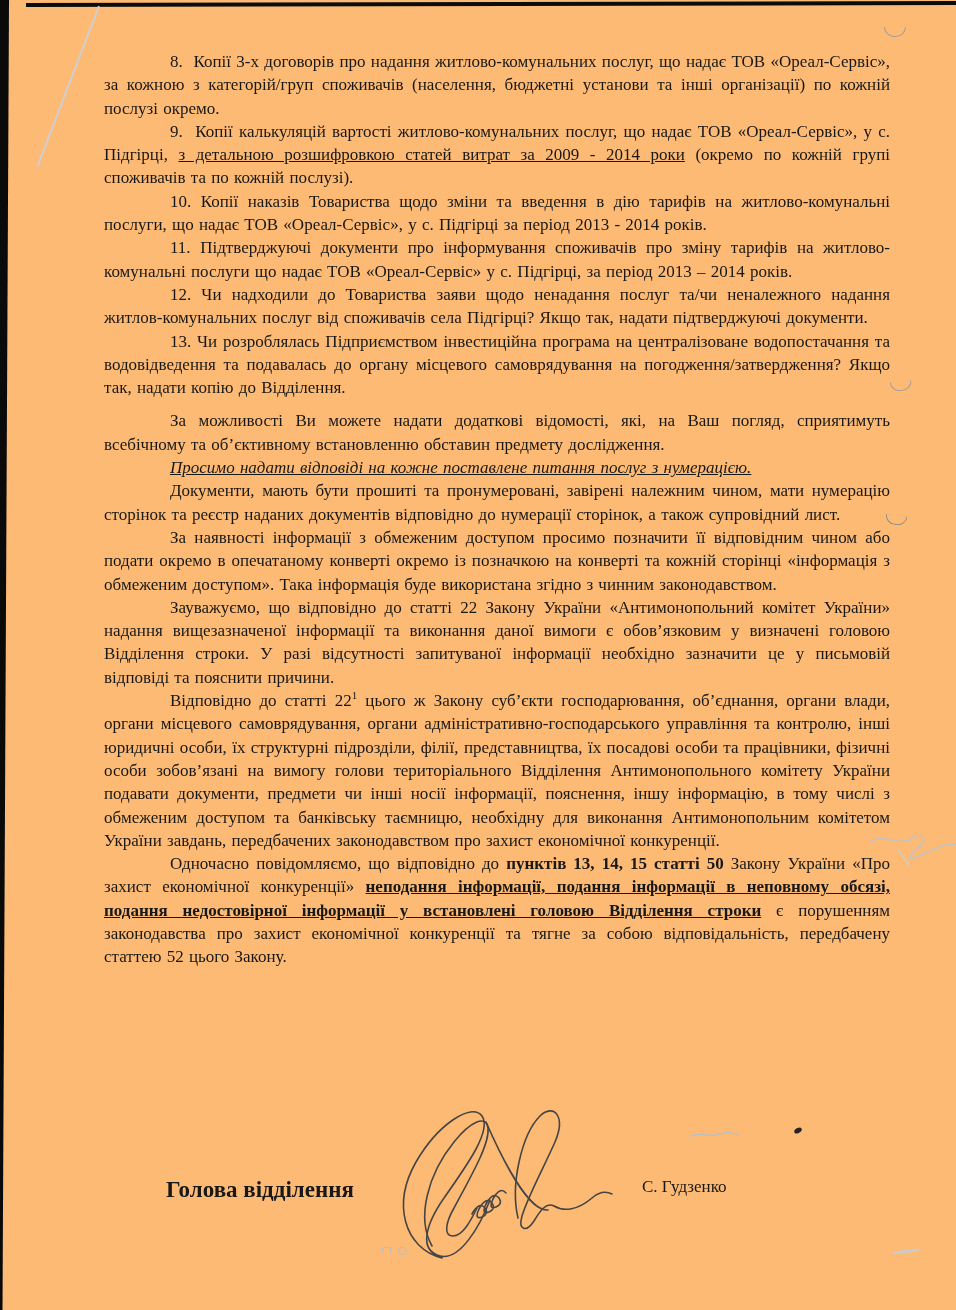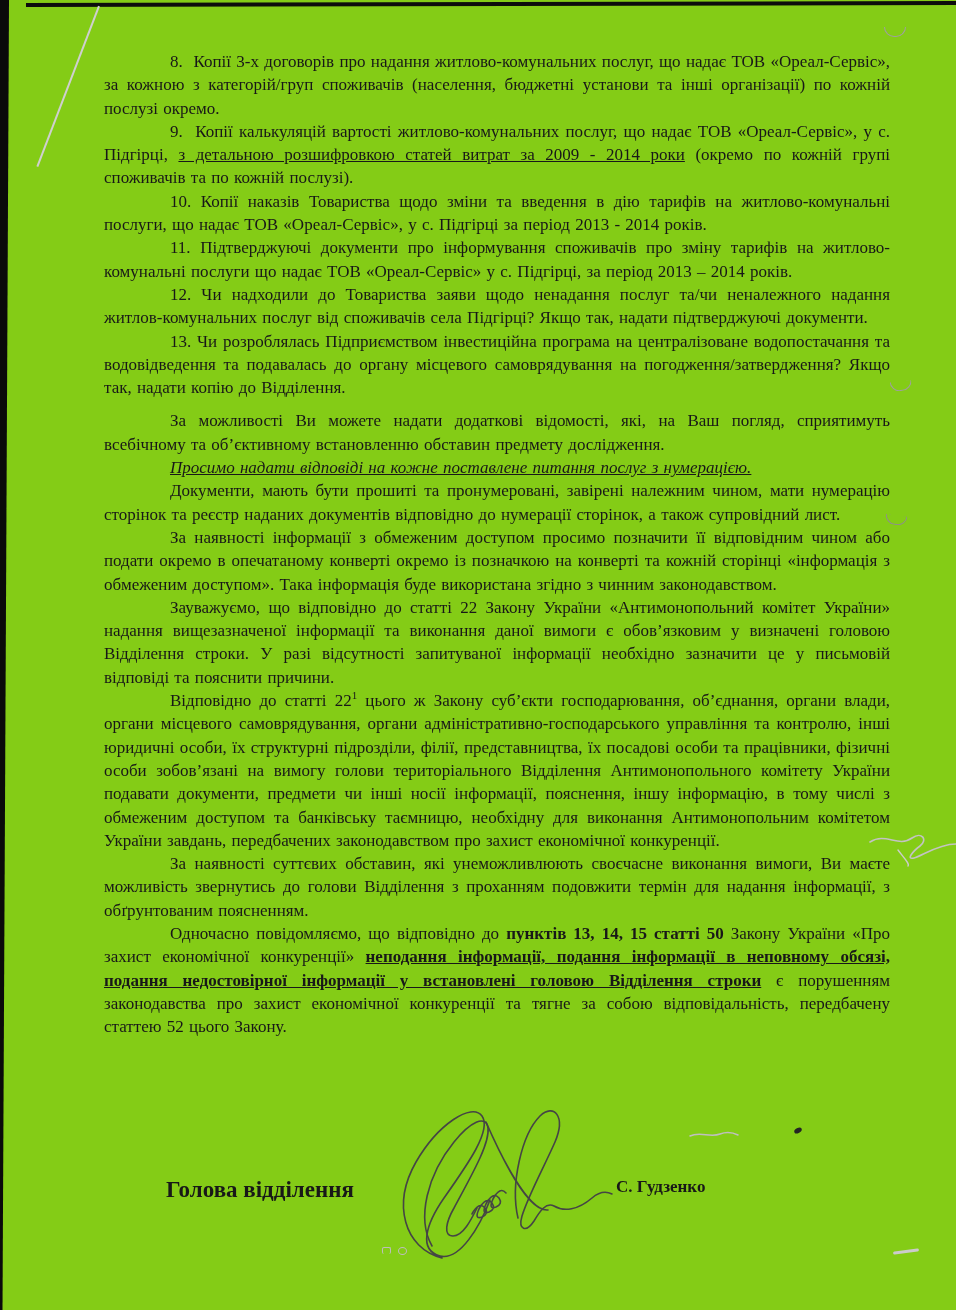--- a/index.html
+++ b/index.html
@@ -1,36 +1,36 @@
 <!DOCTYPE html>
 <html><head>
 <meta charset="utf-8">
 <style>
   html,body{margin:0;padding:0;}
   body{
     width:956px;height:1310px;position:relative;overflow:hidden;
     background:#fdfdfb;
     font-family:"Liberation Serif", serif;
   }
-  .page{position:absolute;inset:0;background:#84cc16;}
+  .page{position:absolute;inset:0;background:#fdba74;}
   
   .doc{
     position:absolute;left:104px;top:50px;width:786px;
     font-size:17px;line-height:23.3px;color:#181818;
     text-align:justify;word-spacing:1px;
   }
   .doc p{margin:0;text-indent:66px;}
   .doc p.gap{margin-top:10px;}
   .seg-b{font-weight:bold;}
   .seg-u{text-decoration:underline;}
   .seg-i{font-style:italic;}
   .doc sup{font-size:11px;line-height:0;}
   
   .sig-label{position:absolute;left:166px;top:1177px;font-weight:bold;font-size:23px;color:#181818;}
-  .sig-name{position:absolute;left:616px;top:1177px;font-weight:bold;font-size:17px;color:#181818;}
+  .sig-name{position:absolute;left:642px;top:1177px;font-weight:normal;font-size:17px;color:#181818;}
   .sig-svg{position:absolute;left:376px;top:1100px;}
   
   .topline{position:absolute;left:26px;top:2px;width:930px;height:3.5px;background:#0c0c0c;transform:rotate(-0.12deg);}
   .leftbar{position:absolute;left:0;top:0;width:10px;height:1310px;background:#0a0a0a;clip-path:polygon(0 0,9px 0,2.5px 100%,0 100%);}
   .wedge{position:absolute;left:98px;top:6px;width:1.5px;height:172px;background:#cfcfcf;transform-origin:top center;transform:rotate(21deg);}
   .hook{position:absolute;width:20px;height:9px;border:1.6px solid #9f9f9f;border-top:none;border-radius:0 0 10px 10px;background:transparent;}
   .hook1{left:884px;top:27px;}
   .hook2{left:890px;top:381px;transform:rotate(-6deg);}
   .hook3{left:885px;top:515px;transform:rotate(8deg);border-color:#8e8e8e;}
   .scribble{position:absolute;left:868px;top:820px;}
@@ -70,21 +70,20 @@
       <p><span>10. Копії наказів Товариства щодо зміни та введення в дію тарифів на житлово-комунальні послуги, що надає ТОВ «Ореал-Сервіс», у с. Підгірці за період 2013 - 2014 років.</span></p>
       <p><span>11. Підтверджуючі документи про інформування споживачів про зміну тарифів на житлово-комунальні послуги що надає ТОВ «Ореал-Сервіс» у с. Підгірці, за період 2013 – 2014 років.</span></p>
       <p><span>12. Чи надходили до Товариства заяви щодо ненадання послуг та/чи неналежного надання житлов-комунальних послуг від споживачів села Підгірці? Якщо так, надати підтверджуючі документи.</span></p>
       <p><span>13. Чи розроблялась Підприємством інвестиційна програма на централізоване водопостачання та водовідведення та подавалась до органу місцевого самоврядування на погодження/затвердження? Якщо так, надати копію до Відділення.</span></p>
       <p class="gap"><span>За можливості Ви можете надати додаткові відомості, які, на Ваш погляд, сприятимуть всебічному та об’єктивному встановленню обставин предмету дослідження.</span></p>
       <p><span class="seg-u seg-i">Просимо надати відповіді на кожне поставлене питання послуг з нумерацією.</span></p>
       <p><span>Документи, мають бути прошиті та пронумеровані, завірені належним чином, мати нумерацію сторінок та реєстр наданих документів відповідно до нумерації сторінок, а також супровідний лист.</span></p>
       <p><span>За наявності інформації з обмеженим доступом просимо позначити її відповідним чином або подати окремо в опечатаному конверті окремо із позначкою на конверті та кожній сторінці «інформація з обмеженим доступом». Така інформація буде використана згідно з чинним законодавством.</span></p>
       <p><span>Зауважуємо, що відповідно до статті 22 Закону України «Антимонопольний комітет України» надання вищезазначеної інформації та виконання даної вимоги є обов’язковим у визначені головою Відділення строки. У разі відсутності запитуваної інформації необхідно зазначити це у письмовій відповіді та пояснити причини.</span></p>
       <p><span>Відповідно до статті 22</span><sup>1</sup><span> цього ж Закону суб’єкти господарювання, об’єднання, органи влади, органи місцевого самоврядування, органи адміністративно-господарського управління та контролю, інші юридичні особи, їх структурні підрозділи, філії, представництва, їх посадові особи та працівники, фізичні особи зобов’язані на вимогу голови територіального Відділення Антимонопольного комітету України подавати документи, предмети чи інші носії інформації, пояснення, іншу інформацію, в тому числі з обмеженим доступом та банківську таємницю, необхідну для виконання Антимонопольним комітетом України завдань, передбачених законодавством про захист економічної конкуренції.</span></p>
-      <p><span>За наявності суттєвих обставин, які унеможливлюють своєчасне виконання вимоги, Ви маєте можливість звернутись до голови Відділення з проханням подовжити термін для надання інформації, з обґрунтованим поясненням.</span></p>
       <p><span>Одночасно повідомляємо, що відповідно до </span><span class="seg-b">пунктів 13, 14, 15 статті 50</span><span> Закону України «Про захист економічної конкуренції» </span><span class="seg-b seg-u">неподання інформації, подання інформації в неповному обсязі, подання недостовірної інформації у встановлені головою Відділення строки</span><span> є порушенням законодавства про захист економічної конкуренції та тягне за собою відповідальність, передбачену статтею 52 цього Закону.</span></p>
     </div>
 
   <div class="sig-label">Голова відділення</div>
   <svg class="sig-svg" width="256" height="164" viewBox="0 0 256 164">
     <g fill="none" stroke="#454545" stroke-width="1.6" stroke-linecap="round">
       <path d="M66,158 C28,148 16,104 40,62 C62,24 96,2 106,16 C116,30 92,64 68,98 C50,124 42,150 64,156 C84,161 104,126 114,100"></path>
       <path d="M56,146 C40,118 52,74 78,42 C94,22 110,14 112,28 C114,44 94,78 78,108 C70,122 67,136 77,136 C87,136 95,120 101,108"></path>
       <path d="M96,114 q7,-13 13,-6 q4,6 -3,9 q-8,3 -3,-8 q7,-13 13,-6 q4,6 -3,9 q-8,3 -3,-8 q7,-13 13,-6 q4,6 -3,9 q-8,3 -3,-8 q7,-13 13,-6"></path>
       <path d="M142,118 C134,84 146,34 164,16 C178,3 190,16 179,42 C168,67 152,96 146,116 C142,130 150,133 158,121 C164,111 170,102 178,106 C188,112 202,110 216,98 C223,92 230,91 236,94"></path>

